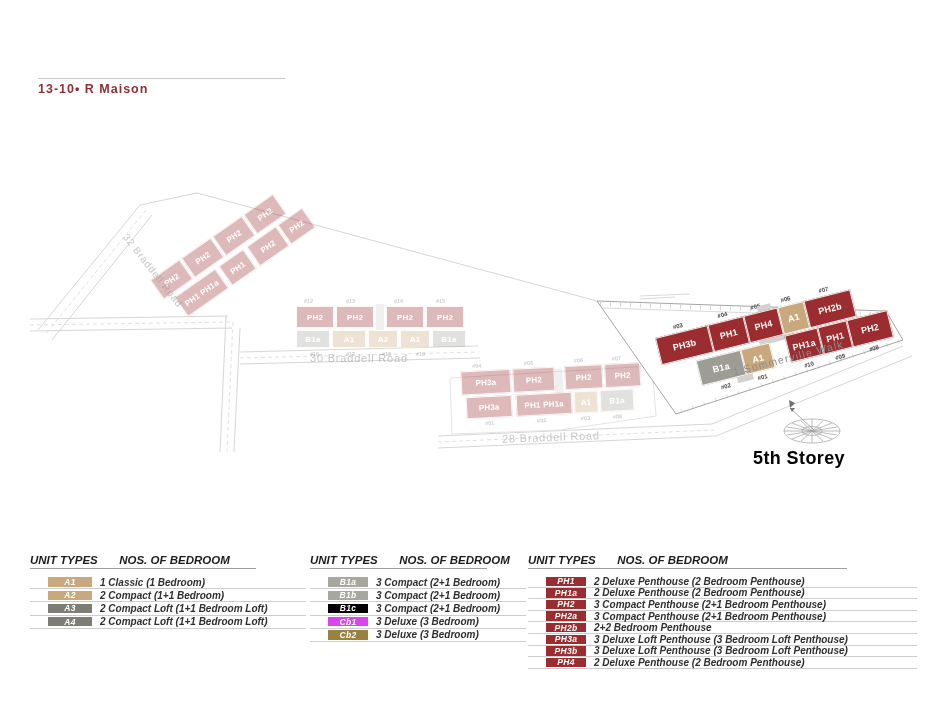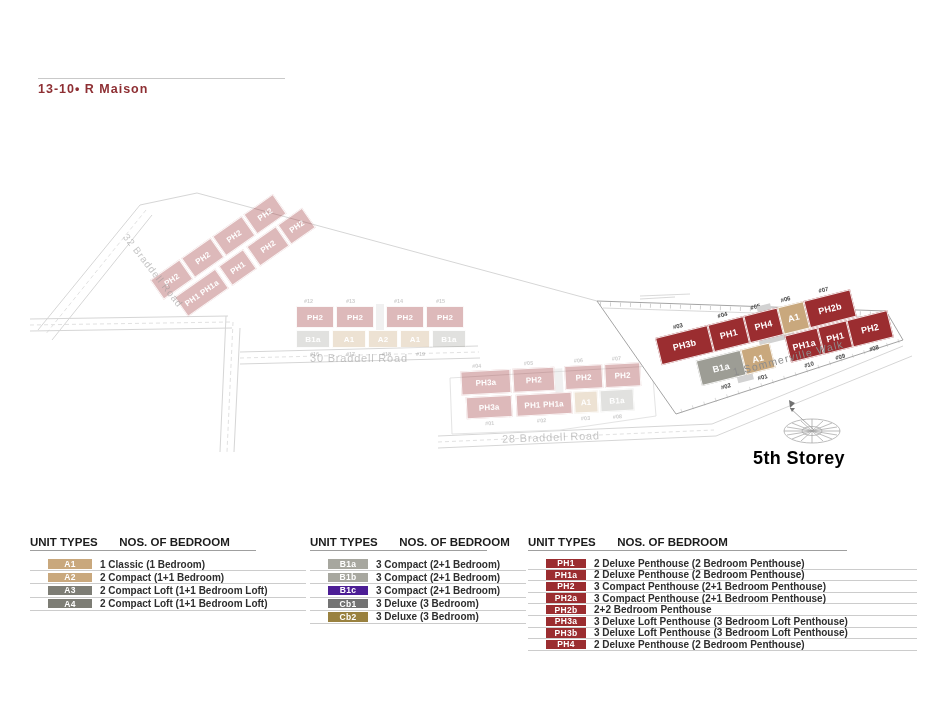--- a/index.html
+++ b/index.html
@@ -28,21 +28,21 @@
   .cluster .unit{font-size:8px;}
   .cluster .uno{color:#6a6a6a;font-size:5.5px;}
   .clusterA{left:150px;top:280px;width:170px;height:60px;transform:rotate(-35deg);transform-origin:0 0;}
   .clusterB{left:290px;top:298px;width:185px;height:62px;}
   .clusterC{left:452px;top:366px;width:205px;height:66px;transform:rotate(-3deg);transform-origin:0 0;}
   .road-label{position:absolute;color:#979797;font-size:11px;letter-spacing:.8px;opacity:.55;white-space:nowrap;}
   .rl-32{left:98px;top:265px;width:110px;text-align:center;font-size:10px;transform:rotate(52deg);}
   .rl-30{left:310px;top:352px;}
   .rl-28{left:502px;top:431px;transform:rotate(-2deg);}
   
-  .legend-col{position:absolute;top:536px;}
+  .legend-col{position:absolute;top:554px;font-style:italic;}
   .lc1{left:30px;width:276px;}
   .lc2{left:310px;width:216px;}
   .lc3{left:528px;width:389px;}
   .lhead{font-size:11.5px;font-weight:bold;color:#1c1c1c;border-bottom:1px solid #9f9f9f;
          padding-bottom:2px;margin-bottom:7px;width:82%;white-space:nowrap;}
   .lhead .h1{display:inline-block;width:86px;}
   .lrow{display:flex;align-items:center;height:13.2px;border-bottom:1px solid #cccccc;
         padding-left:18px;box-sizing:border-box;}
   .lc3 .lrow{height:11.6px;}
   .sw{display:inline-flex;align-items:center;justify-content:center;flex:0 0 auto;
@@ -275,25 +275,25 @@
     </div>
     <div class="lrow">
         <span class="sw" style="background: rgb(167, 167, 159);">B1a</span>
         <span class="desc">3 Compact (2+1 Bedroom)</span>
       </div>
     <div class="lrow">
         <span class="sw" style="background: rgb(167, 167, 159);">B1b</span>
         <span class="desc">3 Compact (2+1 Bedroom)</span>
       </div>
     <div class="lrow">
-        <span class="sw" style="background: #4c1d95;">B1c</span>
+        <span class="sw" style="background: #000000;">B1c</span>
         <span class="desc">3 Compact (2+1 Bedroom)</span>
       </div>
     <div class="lrow">
-        <span class="sw" style="background: #737373;">Cb1</span>
+        <span class="sw" style="background: #d946ef;">Cb1</span>
         <span class="desc">3 Deluxe (3 Bedroom)</span>
       </div>
     <div class="lrow">
         <span class="sw" style="background: rgb(153, 129, 63);">Cb2</span>
         <span class="desc">3 Deluxe (3 Bedroom)</span>
       </div>
   </div>
 
   <div class="legend-col lc3">
     <div class="lhead">

